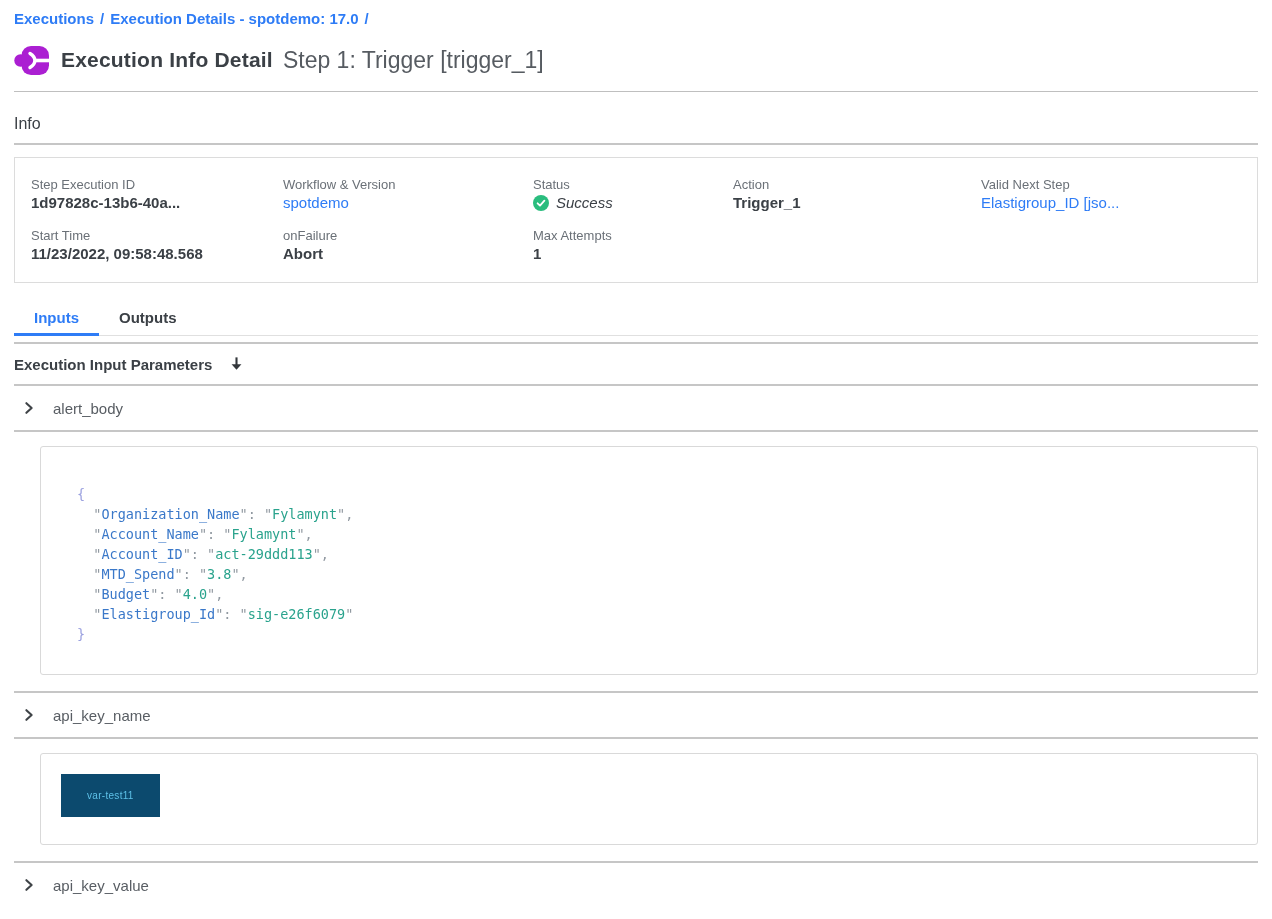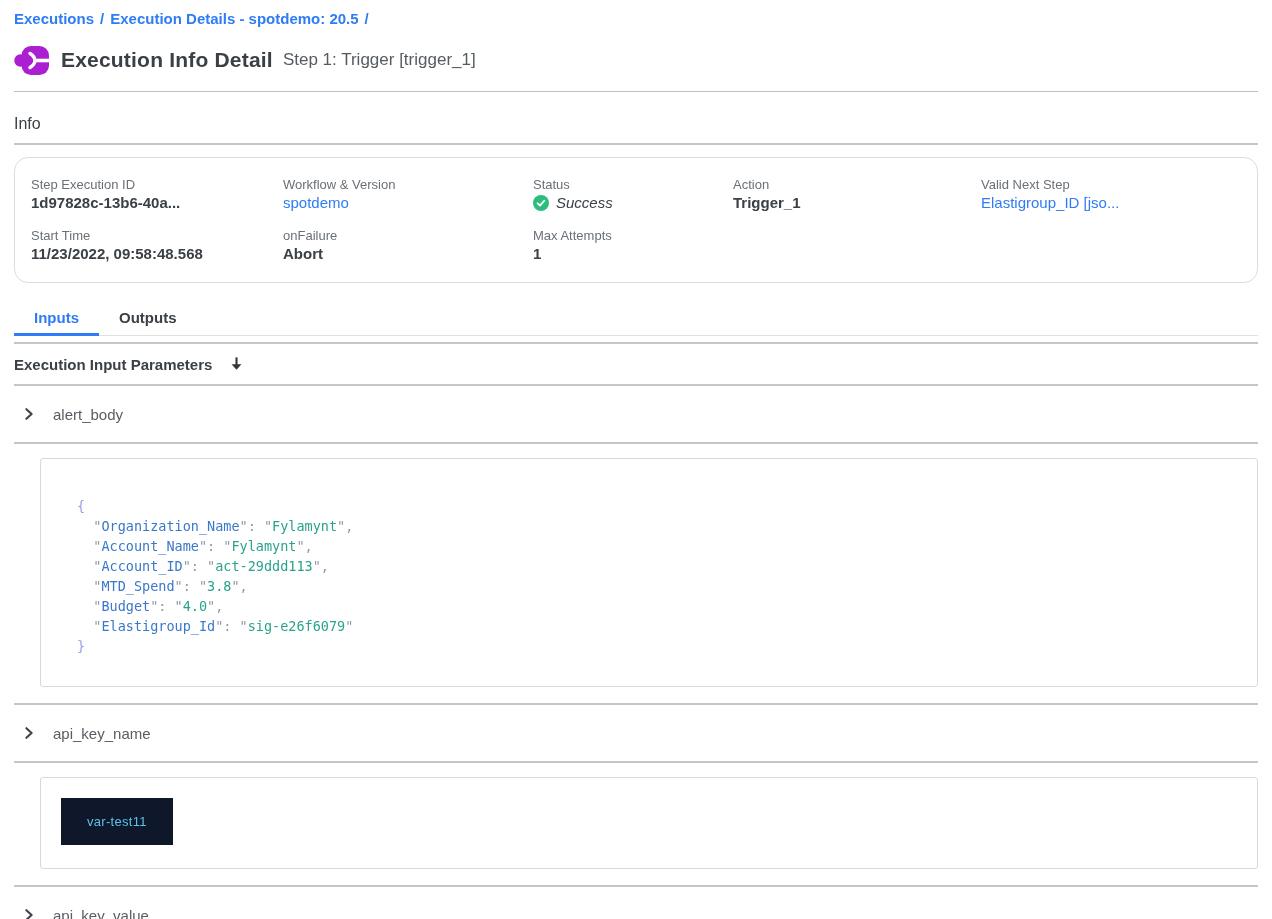--- a/index.html
+++ b/index.html
@@ -13,32 +13,32 @@
 
   
   .breadcrumb { font-size: 15px; font-weight: 600; color: #2e7cf6; }
   .breadcrumb a { color: #2e7cf6; text-decoration: none; cursor: pointer; }
   .breadcrumb .sep { margin: 0 6px; font-weight: 600; }
 
   
   .title-row { display: flex; align-items: center; margin-top: 13px; height: 40px; }
   .logo { width: 35px; height: 31px; margin-right: 12px; flex: 0 0 auto; }
   .page-title { font-size: 21px; font-weight: 700; color: #3b4046; letter-spacing: .2px; }
-  .page-subtitle { font-size: 17px; font-weight: 400; color: #565b61; margin-left: 10px; }
+  .page-subtitle { font-size: 23px; font-weight: 400; color: #565b61; margin-left: 10px; }
 
   .hr-thin  { border: none; border-top: 1px solid #bfbfbf; margin-top: 11px; }
   .hr-thick { border: none; border-top: 2px solid #c6c6c6; }
 
   
   .info-title { font-size: 16px; color: #3b4046; margin-top: 23px; }
   .info .hr-thick { margin-top: 10px; }
   .info-card {
     margin-top: 12px;
     border: 1px solid #dcdcdc;
-    border-radius: 14px;
+    border-radius: 0;
     padding: 19px 16px 20px 16px;
     display: grid;
     grid-template-columns: 1.26fr 1.25fr 1fr 1.24fr 1.3fr;
     row-gap: 17px;
   }
   .field .lbl { font-size: 13px; color: #6a7077; }
   .field .val { font-size: 15px; font-weight: 700; color: #3b4046; margin-top: 2px; }
   .field .val.link { color: #2e7cf6; font-weight: 400; cursor: pointer; }
   .field .val.status { font-weight: 400; display: flex; align-items: center; font-style: italic; }
   .status-icon { width: 16px; height: 16px; margin-right: 7px; flex: 0 0 auto; }
@@ -56,21 +56,21 @@
   }
 
   .after-tabs-gap { height: 6px; }
 
   
   .params-header { display: flex; align-items: center; height: 40px; }
   .params-header .ttl { font-size: 15px; font-weight: 700; color: #3b4046; }
   .dl-icon { margin-left: 15px; cursor: pointer; display: inline-flex; }
 
   
-  .param-row { display: flex; align-items: center; height: 56px; padding-left: 8px; cursor: pointer; }
+  .param-row { display: flex; align-items: center; height: 44px; padding-left: 8px; cursor: pointer; }
   .chev { display: inline-flex; margin-right: 17px; }
   .param-name { font-size: 15px; color: #585d63; }
 
   
   .code-card {
     margin: 14px 0 16px 26px;
     border: 1px solid #d9d9d9;
     border-radius: 3px;
     padding: 37px 20px 30px 36px;
     min-height: 226px;
@@ -87,33 +87,33 @@
   
   .value-card {
     margin: 14px 0 16px 26px;
     border: 1px solid #d9d9d9;
     border-radius: 3px;
     padding: 20px;
     min-height: 92px;
   }
   .value-chip {
     display: inline-block;
-    background: #0f172a;
+    background: #0c4a6e;
     padding: 16px 26px;
-    font-size: 13px;
+    font-size: 10px;
     color: #5ec1e8;
     letter-spacing: .3px;
     text-align: right;
   }
 </style>
 </head>
 <body>
 
 <div class="breadcrumb">
-  <a>Executions</a><span class="sep">/</span><a>Execution Details - spotdemo: 20.5</a><span class="sep">/</span>
+  <a>Executions</a><span class="sep">/</span><a>Execution Details - spotdemo: 17.0</a><span class="sep">/</span>
 </div>
 
 <div class="title-row">
   <svg class="logo" viewBox="0 0 35 31">
     <circle cx="6.5" cy="15.5" r="6.2" fill="#ab1fd2"></circle>
     <rect x="7.5" y="1" width="27.5" height="29" rx="9.5" fill="#ab1fd2"></rect>
     <path d="M16 8.5 c6.5 4 6.5 10 0 14" fill="none" stroke="#ffffff" stroke-width="3.4" stroke-linecap="round"></path>
     <path d="M21.5 15.5 h13.5" stroke="#ffffff" stroke-width="3.6"></path>
   </svg>
   <span class="page-title">Execution Info Detail</span>

